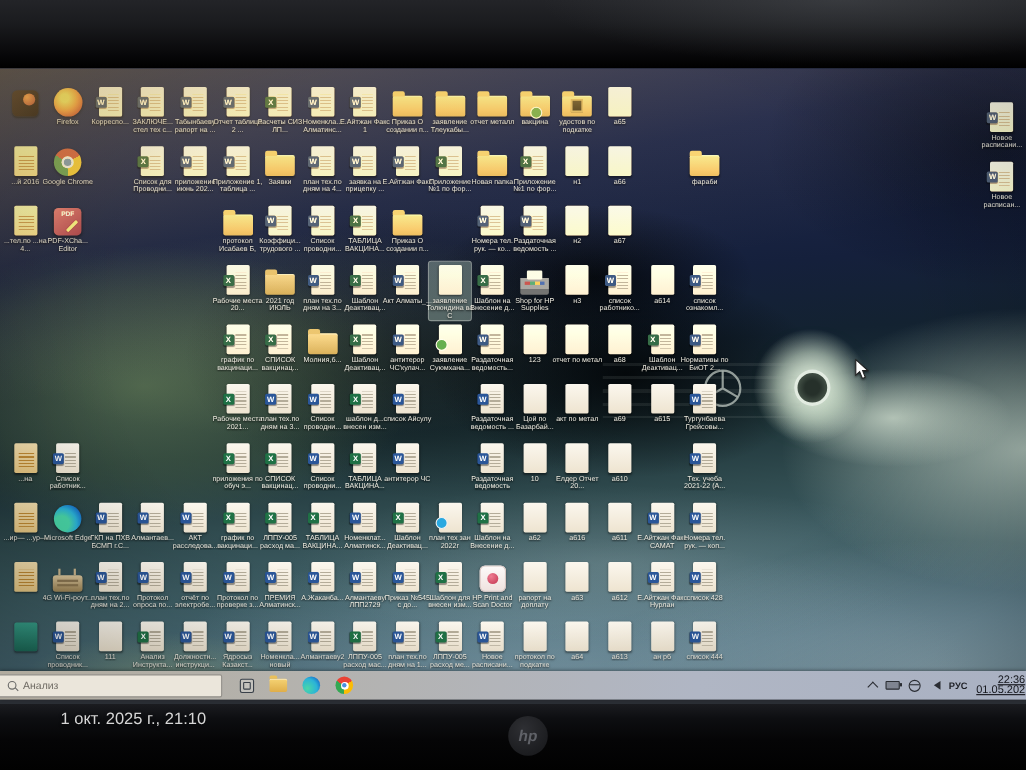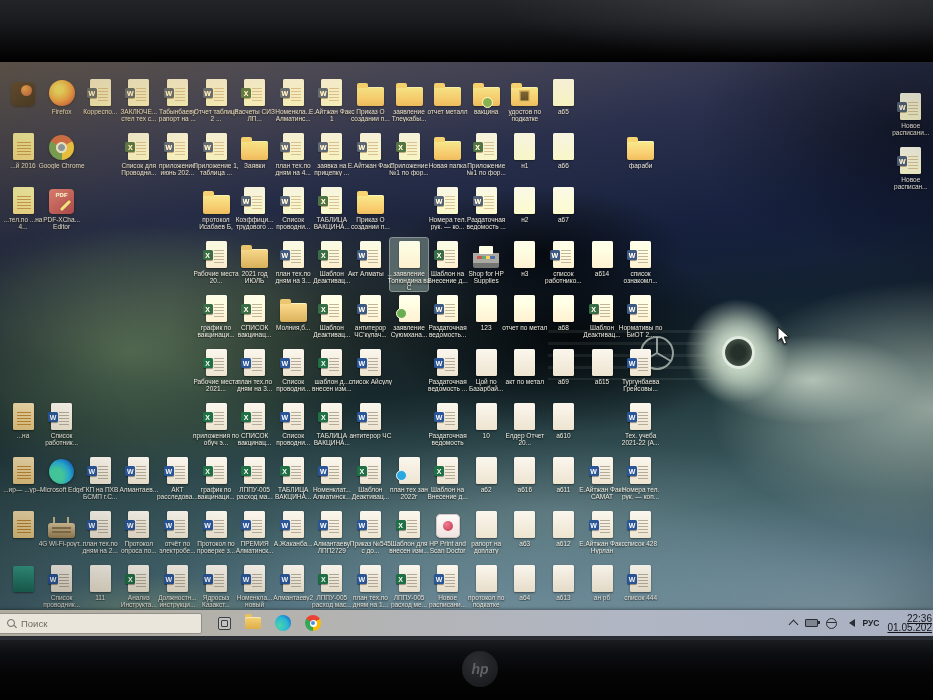--- a/index.html
+++ b/index.html
@@ -1277,21 +1277,21 @@
 
     <div class="cursor">
       <svg width="13" height="19" viewBox="0 0 13 19">
         <path d="M1 1 L1 15 L4.5 11.8 L7 18 L9.6 16.9 L7.2 10.9 L12 10.9 Z" fill="#ffffff" stroke="#222222" stroke-width="1"></path>
       </svg>
     </div>
 
     <div class="taskbar">
       <div class="search">
         <span class="search-glyph"></span>
-        <span class="search-text">Поиск</span>
+        <span class="search-text">Анализ</span>
       </div>
       <div class="tb-icons">
         <div class="tv"></div>
         <div class="tb-folder"></div>
         <div class="tb-edge"></div>
         <div class="tb-chrome"></div>
       </div>
       <div class="tray">
         <span class="chev"></span>
         <span class="tray-battery"></span>
@@ -1306,15 +1306,16 @@
     </div>
   </div>
 
   <div class="bezel-bottom">
     <div class="hp-logo">
       <span>hp</span>
     </div>
   </div>
 
   <div class="watermark">
+    <div class="wm-sub">1 окт. 2025 г., 21:10</div>
   </div>
 
 </div>
 
 </body></html>

